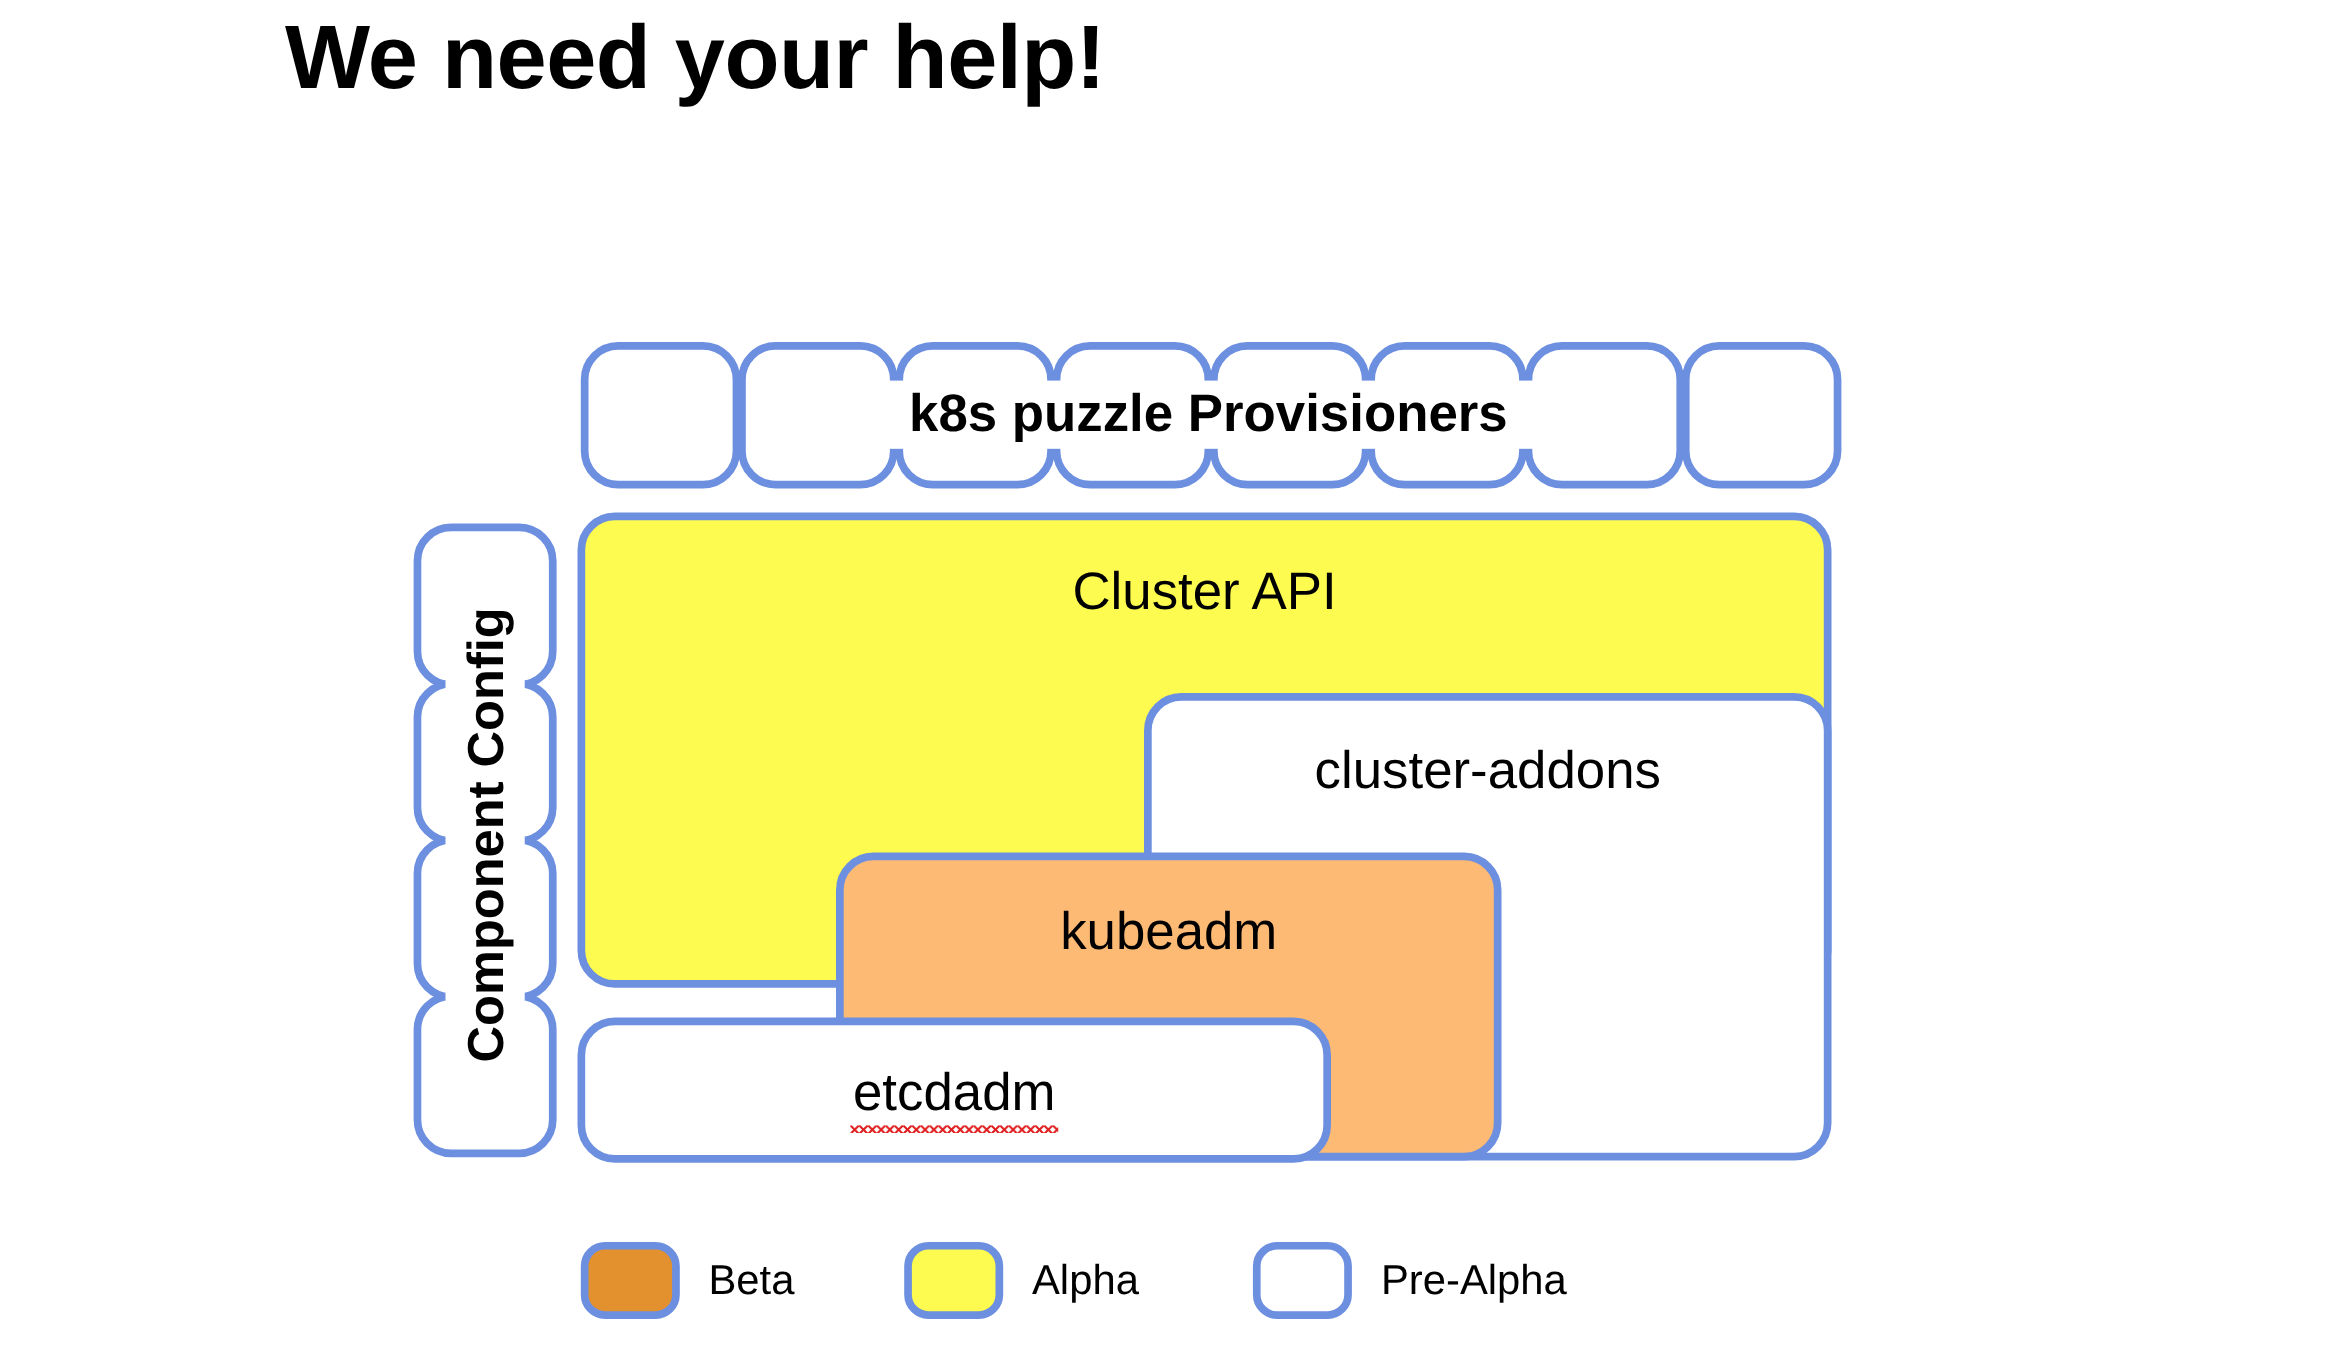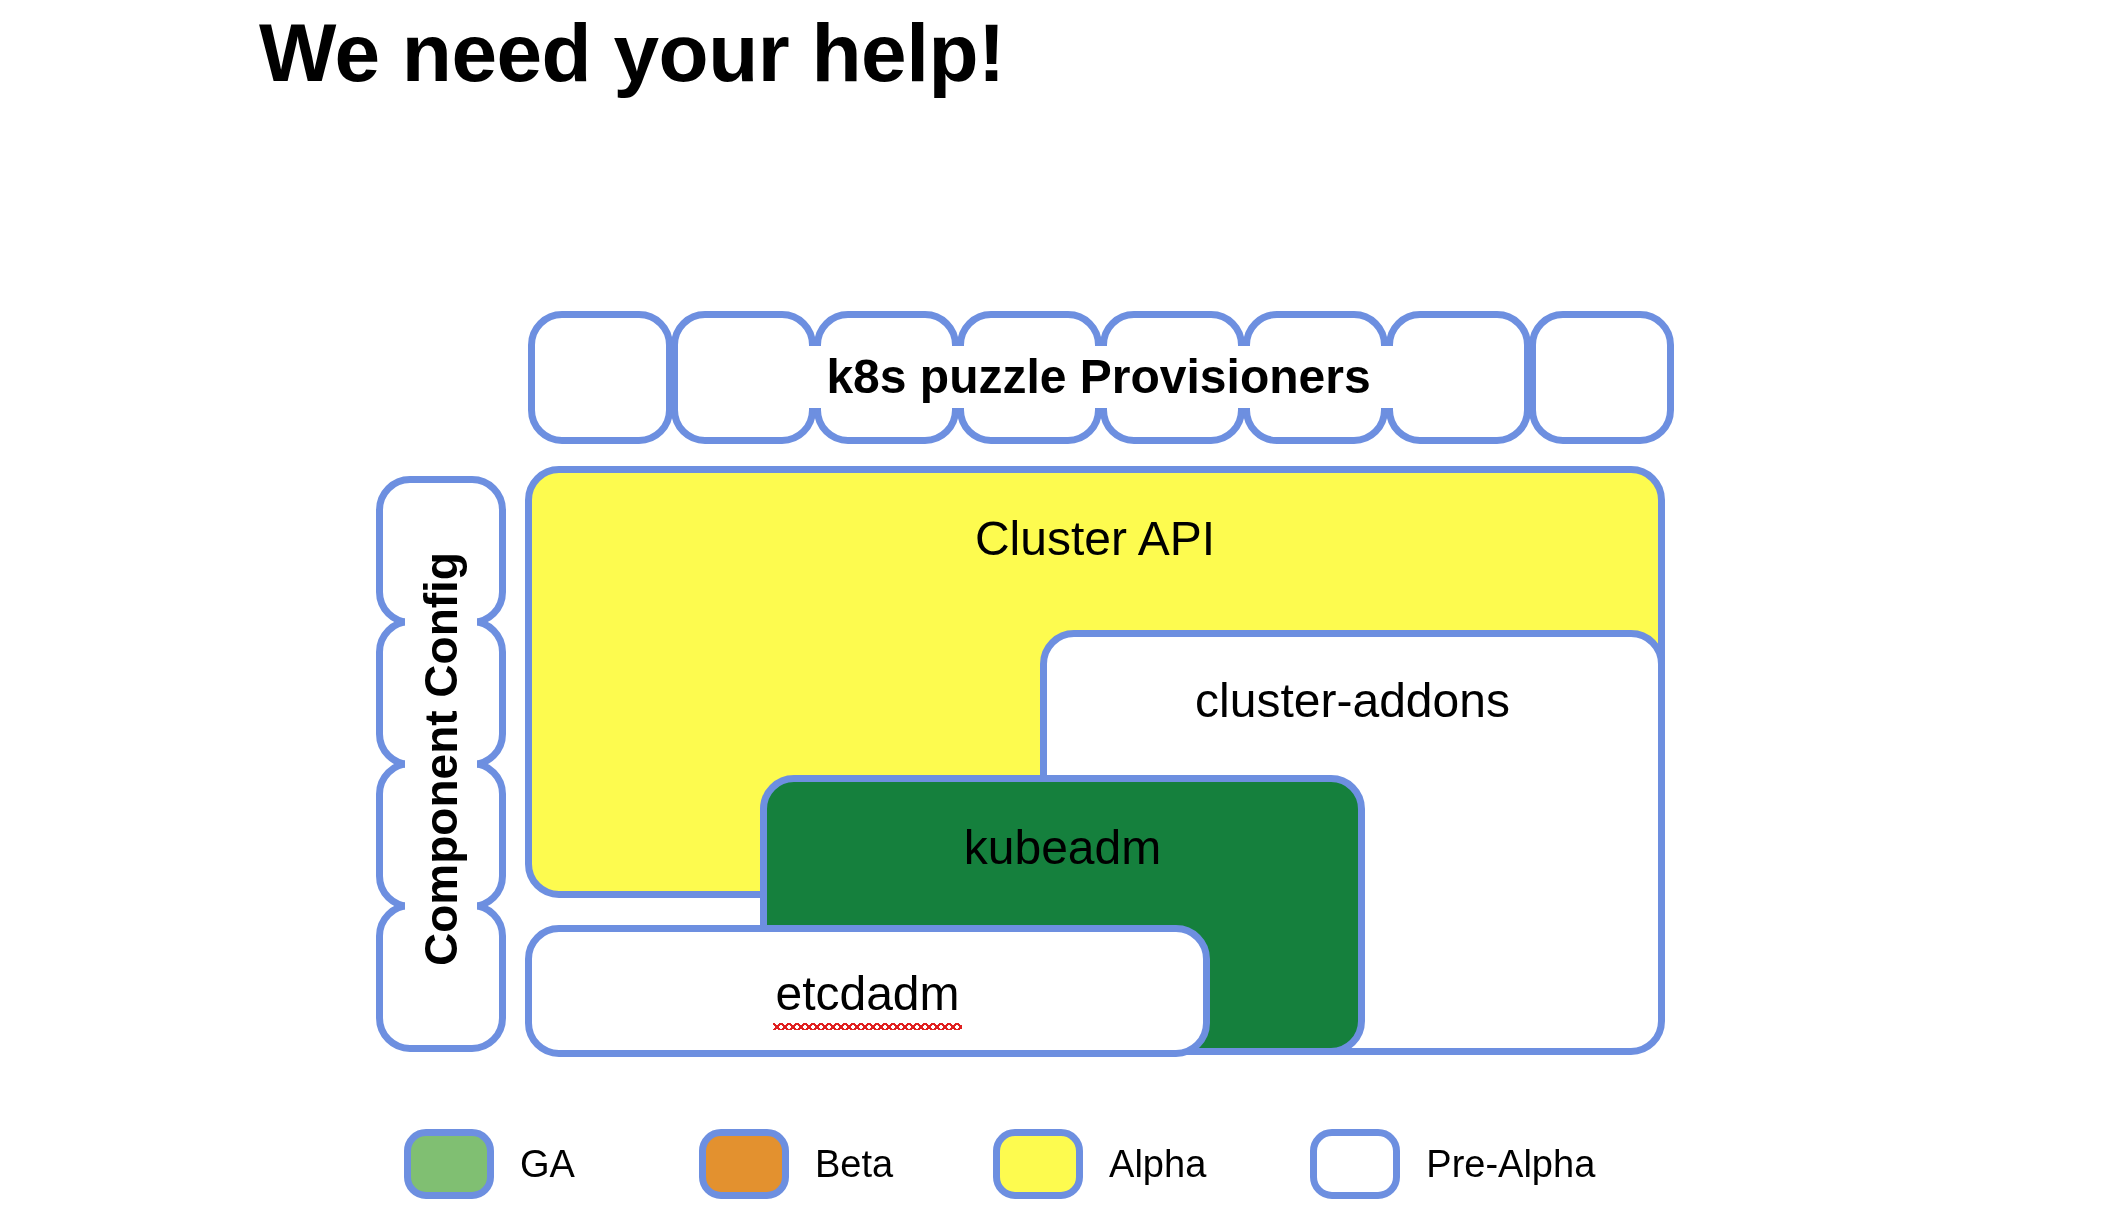--- a/index.html
+++ b/index.html
@@ -45,21 +45,21 @@
   }
 
   
   .pbox {
     position: absolute;
     box-sizing: border-box;
     border: 7px solid #6d8fe0;
     border-radius: 34px;
     background: #ffffff;
   }
-  .pbox.ga        { background: #15803d; }
+  .pbox.ga        { background: #fdba74; }
   .pbox.alpha     { background: #fdfb4f; }
   .pbox.prealpha  { background: #ffffff; }
 
   
   #provisioner-row { position: absolute; left: 0; top: 0; width: 2126px; height: 1228px; }
   .prov-box {
     position: absolute;
     top: 311px;
     width: 145px;
     height: 133px;
@@ -253,24 +253,20 @@
   </div>
 
   <div class="pbox prealpha" id="etcdadm">
     <div class="box-label">
       <span class="misspell">etcdadm</span>
     </div>
   </div>
 
   <div id="legend">
 
-    <div class="legend-item">
-      <div class="legend-swatch ga"></div>
-      <div class="legend-text">GA</div>
-    </div>
 
     <div class="legend-gap-1"></div>
 
     <div class="legend-item">
       <div class="legend-swatch beta"></div>
       <div class="legend-text">Beta</div>
     </div>
 
     <div class="legend-gap-2"></div>
 

